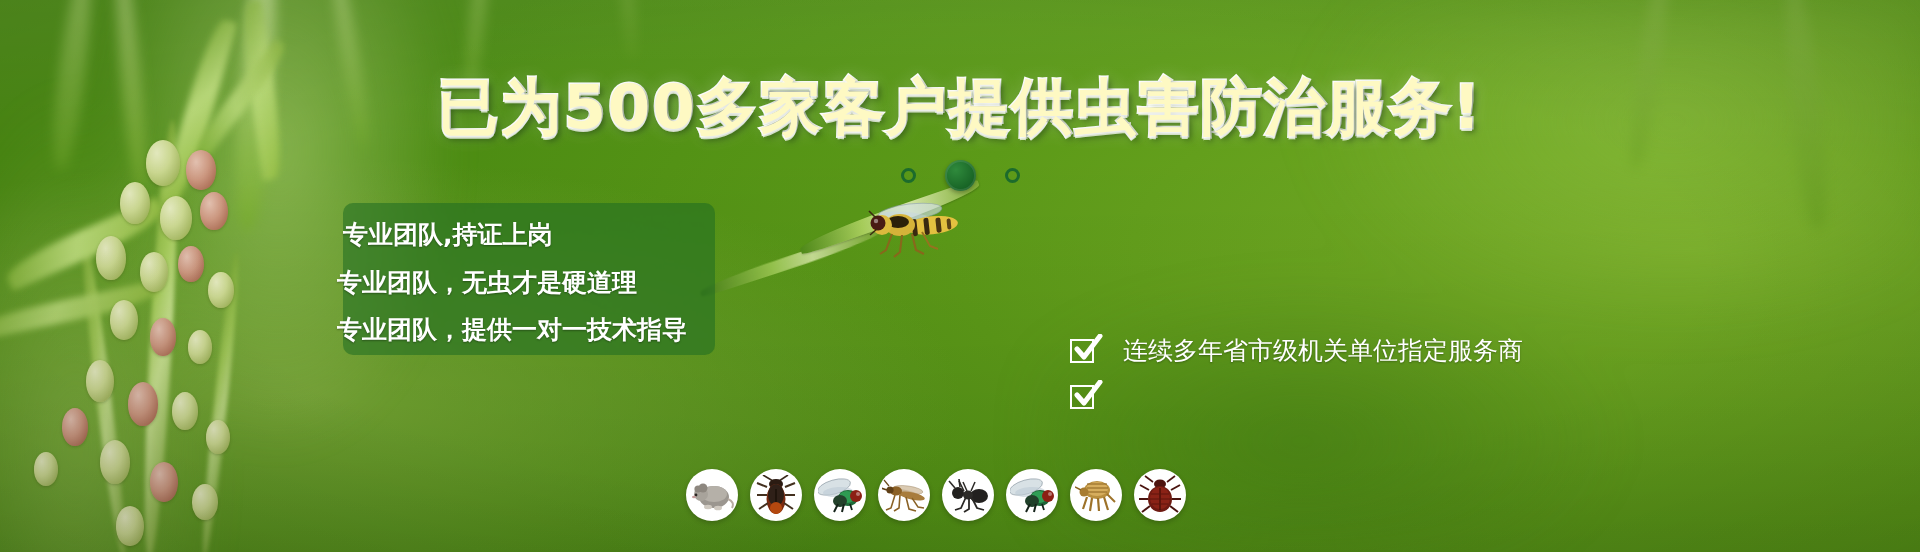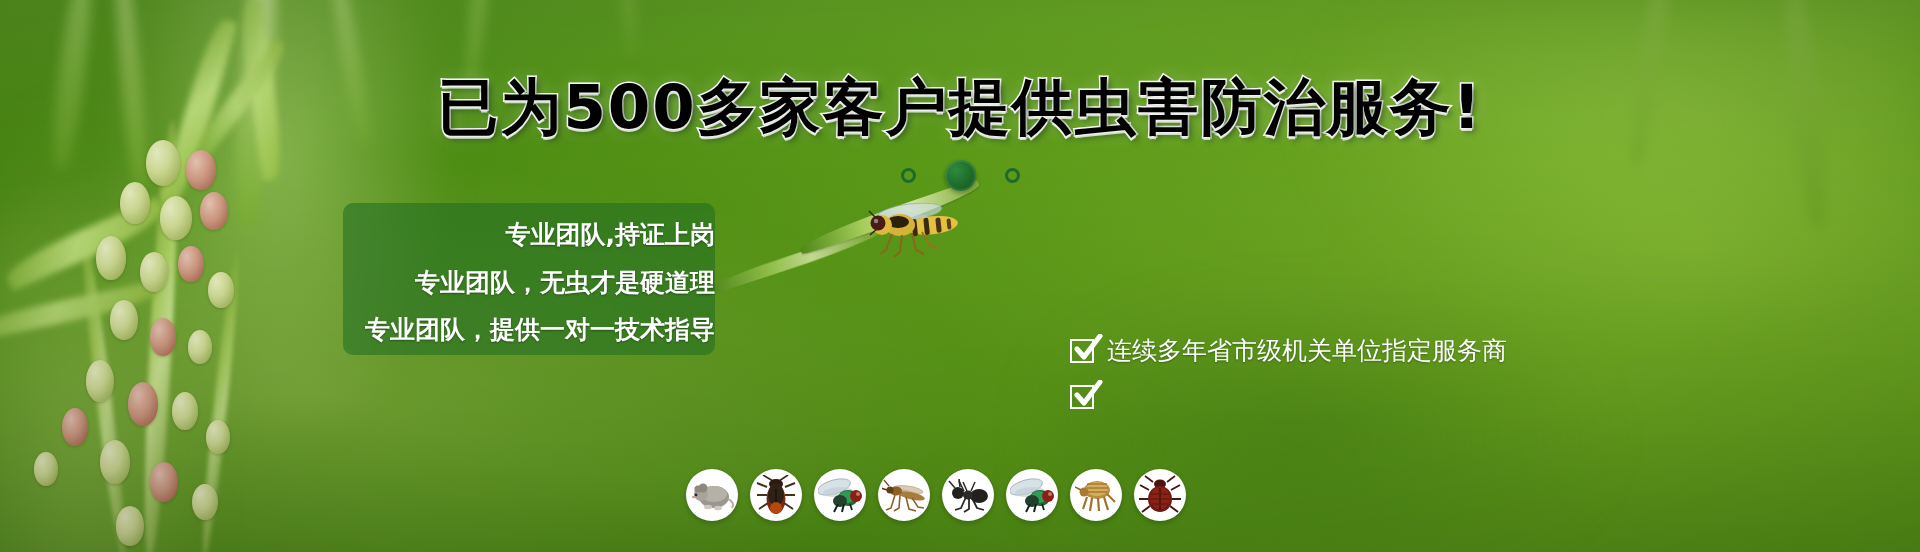--- a/index.html
+++ b/index.html
@@ -86,21 +86,21 @@
     left:0; right:0; top:76px;
     text-align:center;
     pointer-events:none;
   }
   .headline-text {
     display:inline-block;
     font-size:61px;
     line-height:1;
     font-weight:bold;
     letter-spacing:2px;
-    color:#000000;
+    color:#fef9c3;
     -webkit-text-stroke:3px #ffffff;
     paint-order:stroke fill;
     text-shadow:
       0 3px 0 rgba(255,255,255,.75),
       3px 4px 6px rgba(20,50,10,.55),
       0 0 18px rgba(255,255,255,.28);
     font-family:"DejaVu Sans","Liberation Sans",sans-serif;
   }
 
   
@@ -138,36 +138,36 @@
   .panel-lines {
     position:absolute;
     left:343px; top:206px;
     width:372px; height:152px;
     display:flex; flex-direction:column; justify-content:space-between;
     padding:12px 0 12px 0;
   }
   .panel-line {
     color:#ffffff;
     font-weight:bold;
-    text-align:right;
+    text-align:left;
     white-space:nowrap;
     text-shadow:0 1px 2px rgba(0,0,0,.35);
     font-family:"DejaVu Sans","Liberation Sans",sans-serif;
   }
   .panel-line.l1 { font-size:25px; letter-spacing:0px; }
   .panel-line.l2 { font-size:25px; letter-spacing:0px; margin-left:-6px;}
   .panel-line.l3 { font-size:25px; letter-spacing:0px; margin-left:-6px;}
 
   
   .checklist {
     position:absolute;
     left:1070px; top:338px;
     display:flex; flex-direction:column; gap:22px;
   }
-  .check-row { display:flex; align-items:center; gap:13px; }
+  .check-row { display:flex; align-items:center; gap:29px; }
   .check-box {
     position:relative;
     width:24px; height:24px;
     border:2px solid #ffffff;
     flex:0 0 auto;
   }
   .check-box svg { position:absolute; left:1px; top:-7px; }
   .check-label {
     color:#ffffff;
     font-size:25px;

